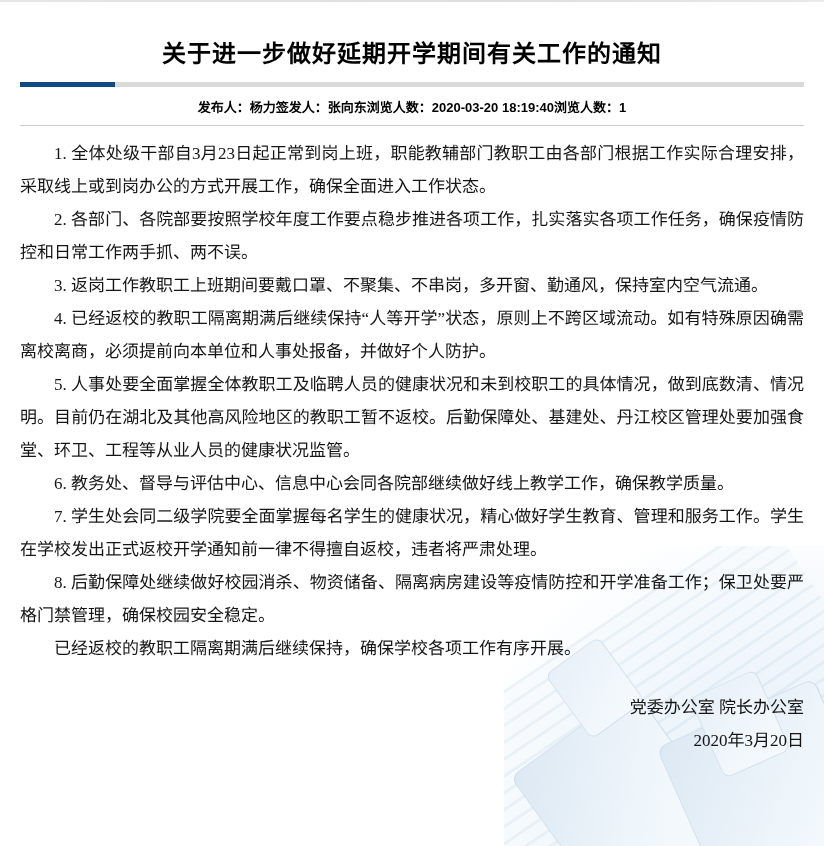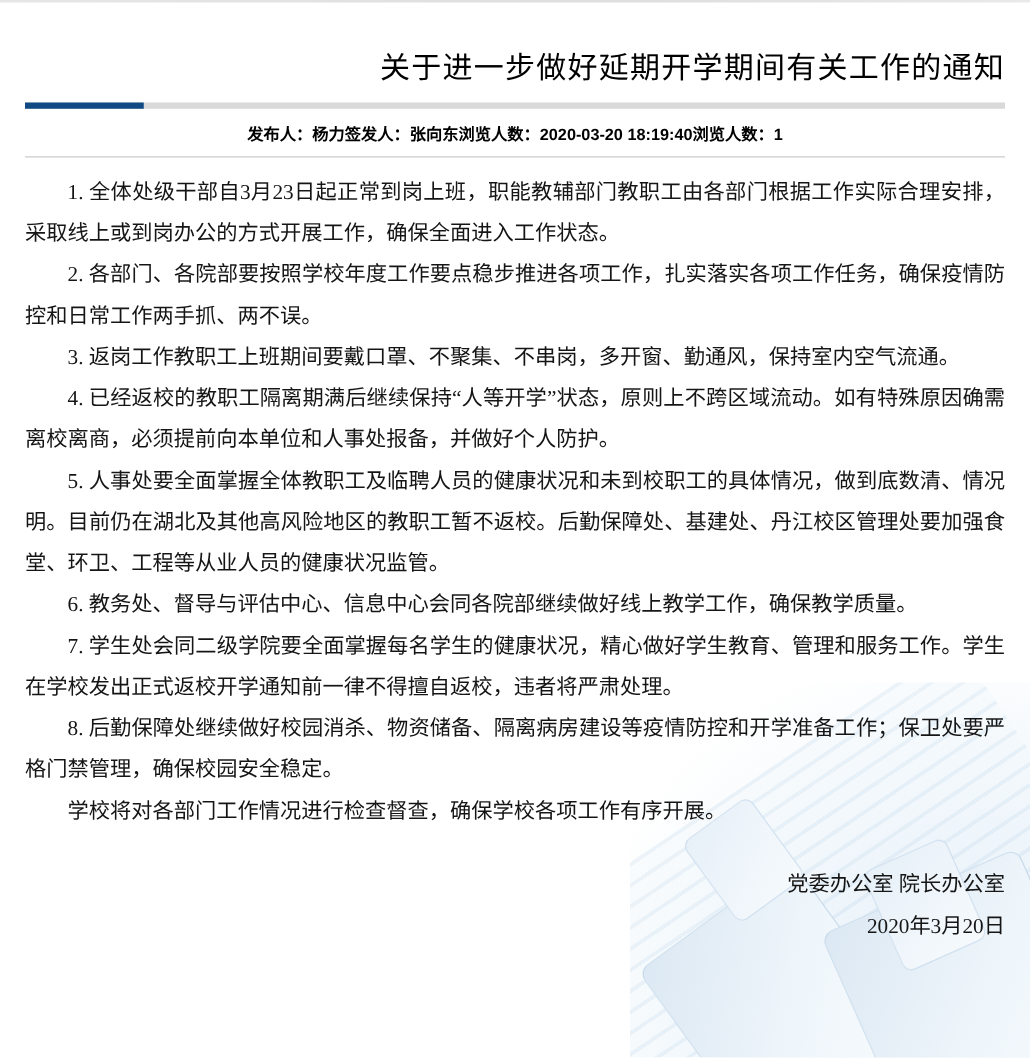--- a/index.html
+++ b/index.html
@@ -10,23 +10,23 @@
     overflow: hidden;
     font-family: "Liberation Serif", "DejaVu Serif", serif;
     color: #111;
   }
   .top-border {
     height: 2px; width: 100%;
     background: linear-gradient(to right, #e6e6e6 0%, #dedede 60%, #e9e9e9 100%);
   }
   .page-title {
     margin: 32px 20px 0;
-    text-align: right;
+    text-align: center;
     font-size: 24px;
-    font-weight: normal;
+    font-weight: bold;
     color: #000;
     letter-spacing: 1px;
     font-family: "Liberation Serif", "DejaVu Serif", serif;
     position: relative; z-index: 2;
   }
   .title-rule {
     margin: 13px 20px 0;
     height: 5px;
     background: #d9d9d9;
     position: relative; z-index: 2;
@@ -142,21 +142,21 @@
 
 <div class="article">
   <p class="indent">1. 全体处级干部自3月23日起正常到岗上班，职能教辅部门教职工由各部门根据工作实际合理安排，采取线上或到岗办公的方式开展工作，确保全面进入工作状态。</p>
   <p class="indent">2. 各部门、各院部要按照学校年度工作要点稳步推进各项工作，扎实落实各项工作任务，确保疫情防控和日常工作两手抓、两不误。</p>
   <p class="indent">3. 返岗工作教职工上班期间要戴口罩、不聚集、不串岗，多开窗、勤通风，保持室内空气流通。</p>
   <p class="indent">4. 已经返校的教职工隔离期满后继续保持“人等开学”状态，原则上不跨区域流动。如有特殊原因确需离校离商，必须提前向本单位和人事处报备，并做好个人防护。</p>
   <p class="indent">5. 人事处要全面掌握全体教职工及临聘人员的健康状况和未到校职工的具体情况，做到底数清、情况明。目前仍在湖北及其他高风险地区的教职工暂不返校。后勤保障处、基建处、丹江校区管理处要加强食堂、环卫、工程等从业人员的健康状况监管。</p>
   <p class="indent">6. 教务处、督导与评估中心、信息中心会同各院部继续做好线上教学工作，确保教学质量。</p>
   <p class="indent">7. 学生处会同二级学院要全面掌握每名学生的健康状况，精心做好学生教育、管理和服务工作。学生在学校发出正式返校开学通知前一律不得擅自返校，违者将严肃处理。</p>
   <p class="indent">8. 后勤保障处继续做好校园消杀、物资储备、隔离病房建设等疫情防控和开学准备工作；保卫处要严格门禁管理，确保校园安全稳定。</p>
-  <p class="indent">学校将对各部门工作情况进行检查督查，确保学校各项工作有序开展。</p>
+  <p class="indent">已经返校的教职工隔离期满后继续保持，确保学校各项工作有序开展。</p>
 </div>
 
 <div class="signature">
   <div>党委办公室 院长办公室</div>
   <div>2020年3月20日</div>
 </div>
 
 <div class="watermark">
   <div class="wm-glow"></div>
   <div class="wm-stripes"></div>

